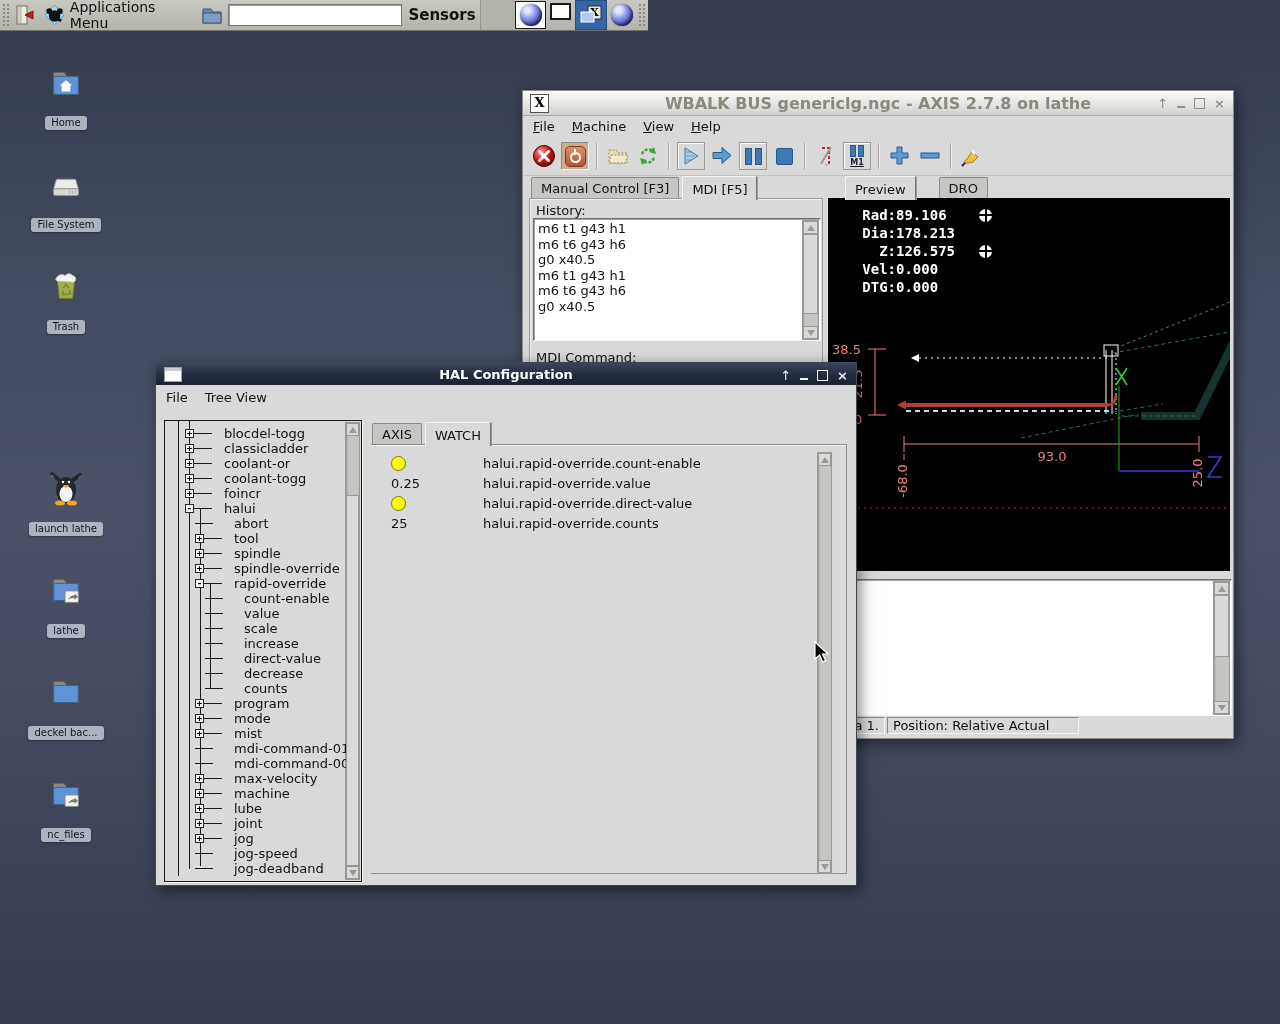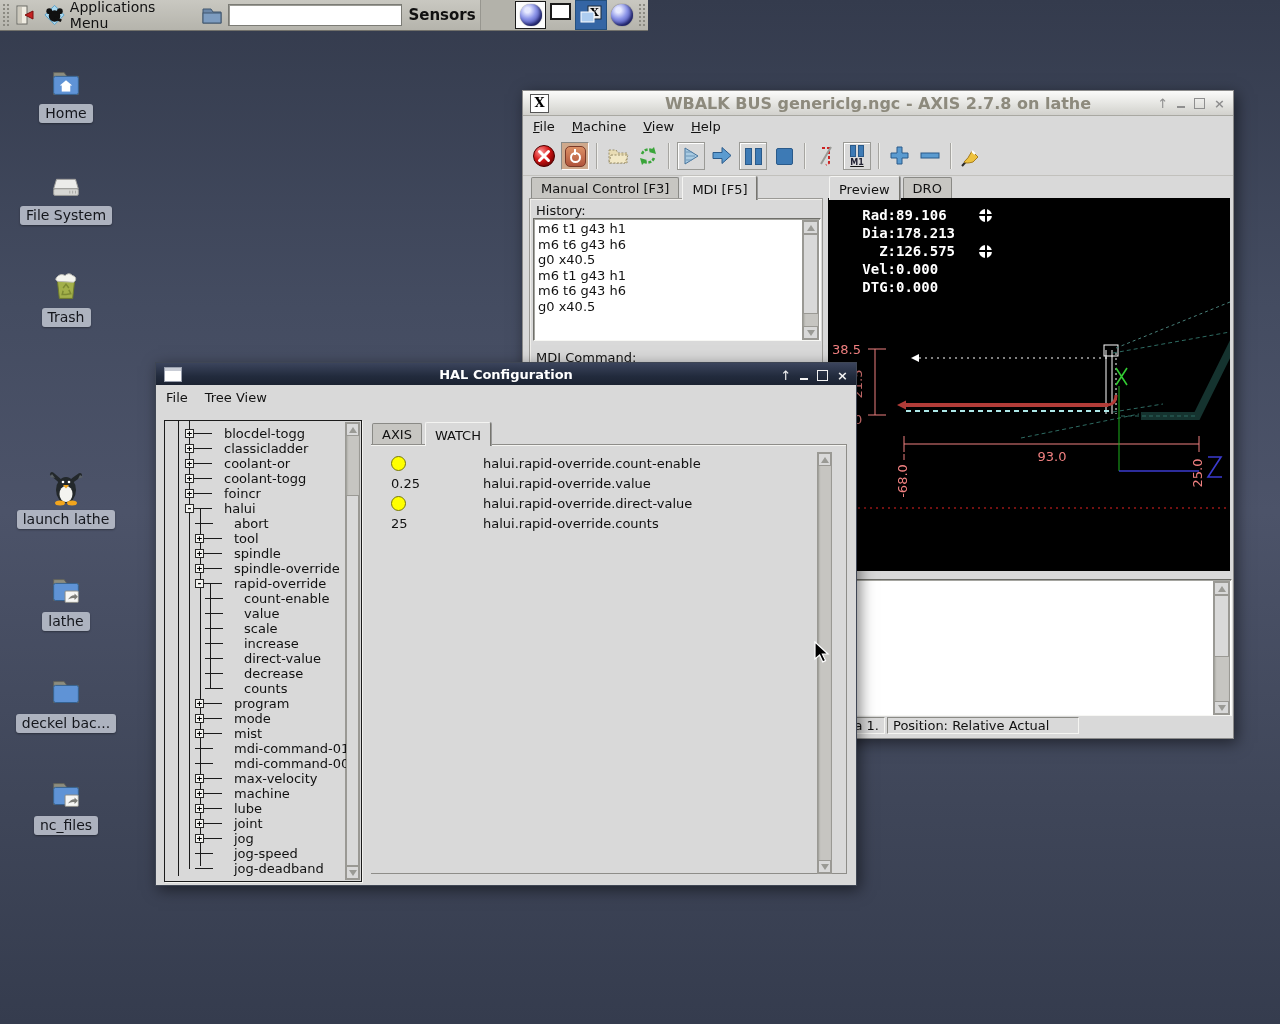--- a/index.html
+++ b/index.html
@@ -23,22 +23,22 @@
   .tray-btn{width:30px;height:28px;display:flex;align-items:center;justify-content:center;background:transparent;}
   .tray-btn.boxed{background:#fcfcfc;border:1px solid #1a1a1a;width:30px;height:26px;}
   .tray-btn.activewin{background:#3465a4;border:1px solid #24507f;width:32px;height:28px;}
   .pager{width:17px;height:13px;background:#fff;border:2px solid #1a1a1a;margin:3px 4px 10px 4px;}
   .globe{width:22px;height:22px;border-radius:50%;
     background:radial-gradient(circle at 34% 28%,#e6e9ff 0 12%,#8d96e8 40%,#3d43a8 75%,#23276e);
     box-shadow:inset -2px -2px 3px rgba(0,0,30,.5),0 0 1px #333;}
   
   .dicon{position:absolute;left:0;width:132px;text-align:center;z-index:5;}
   .dicon .ic{height:40px;display:flex;align-items:flex-end;justify-content:center;}
-  .dicon .lbl{display:inline-block;margin-top:2px;background:rgba(182,188,200,.92);border-radius:3px;
-    padding:1px 6px 2px;font-size:14px;color:#14161c;box-shadow:0 1px 2px rgba(0,0,0,.35);}
+  .dicon .lbl{display:inline-block;margin-top:14px;background:rgba(182,188,200,.92);border-radius:3px;
+    padding:1px 6px 2px;font-size:10px;color:#14161c;box-shadow:0 1px 2px rgba(0,0,0,.35);}
   
   .window{position:absolute;box-shadow:3px 4px 14px rgba(0,0,0,.5);}
   
   .axis{left:522px;top:90px;width:710px;height:647px;border:1px solid #8b8b8b;background:#d9d9d9;z-index:10;}
   .axis-tb{position:absolute;left:0;top:0;right:0;height:24px;
     background:linear-gradient(#fbfbfa,#dededa 70%,#d2d1cd);border-bottom:1px solid #a9a8a2;
     display:flex;align-items:center;}
   .axis-tb .ttl{position:absolute;left:0;right:0;text-align:center;font-weight:bold;font-size:16px;color:#8d8a7d;}
   .wico-x{width:17px;height:17px;margin-left:7px;background:#fff;border:1px solid #555;z-index:2;
     font:bold 13px/16px "DejaVu Serif",serif;text-align:center;color:#000;}
@@ -67,21 +67,21 @@
   .m1wrap{display:flex;flex-direction:column;align-items:center;line-height:1;}
   .m1wrap .bars{display:flex;gap:2px;} .m1wrap .bars i{width:4px;height:10px;background:#3d7ab5;border:1px solid #2a5a8a;}
   .m1lbl{font:bold 8px "DejaVu Sans",sans-serif;color:#223;margin-top:1px;}
   
   .tab{background:#c7c6c2;border:1px solid #8a8a86;border-bottom:none;border-radius:2px 2px 0 0;
     padding:3px 9px;font-size:13px;height:15px;line-height:15px;margin-right:3px;}
   .tab.sel{background:#d9d9d9;border-color:#f4f4f2 #76756f #d9d9d9 #f4f4f2;position:relative;z-index:3;
     padding-top:5px;margin-bottom:-1px;box-shadow:1px 0 0 #999;}
   .tabs{position:absolute;display:flex;align-items:flex-end;}
   .axis .tabs.left{left:8px;top:84px;height:24px;}
-  .axis .tabs.right{left:306px;top:84px;height:24px;}
+  .axis .tabs.right{left:322px;top:84px;height:24px;gap:20px;}
   .tkframe{position:absolute;border:1px solid #9b9a96;box-shadow:inset 1px 1px 0 #f0efec;background:#d9d9d9;}
   .sunkenbox{background:#fff;border:1px solid;border-color:#6f6f6a #f7f7f4 #f7f7f4 #6f6f6a;
     box-shadow:inset 1px 1px 0 #a5a5a0;}
   .hist-label{position:absolute;font-size:13px;}
   .hist-pre{margin:0;font:13px/15.5px "DejaVu Sans",sans-serif;padding:2px 4px;white-space:pre;}
   
   .sb{position:absolute;background:#c6c5c1;border:1px solid #9a9994;box-shadow:inset 1px 1px 2px #96958f;}
   .sb-btn{position:absolute;left:0;right:0;height:13px;background:#d9d9d9;border:1px solid #9a9994;box-sizing:border-box;}
   .sb-btn.up{top:0;} .sb-btn.down{bottom:0;}
   .sb-btn::before{content:"";position:absolute;left:50%;top:50%;transform:translate(-50%,-50%);

